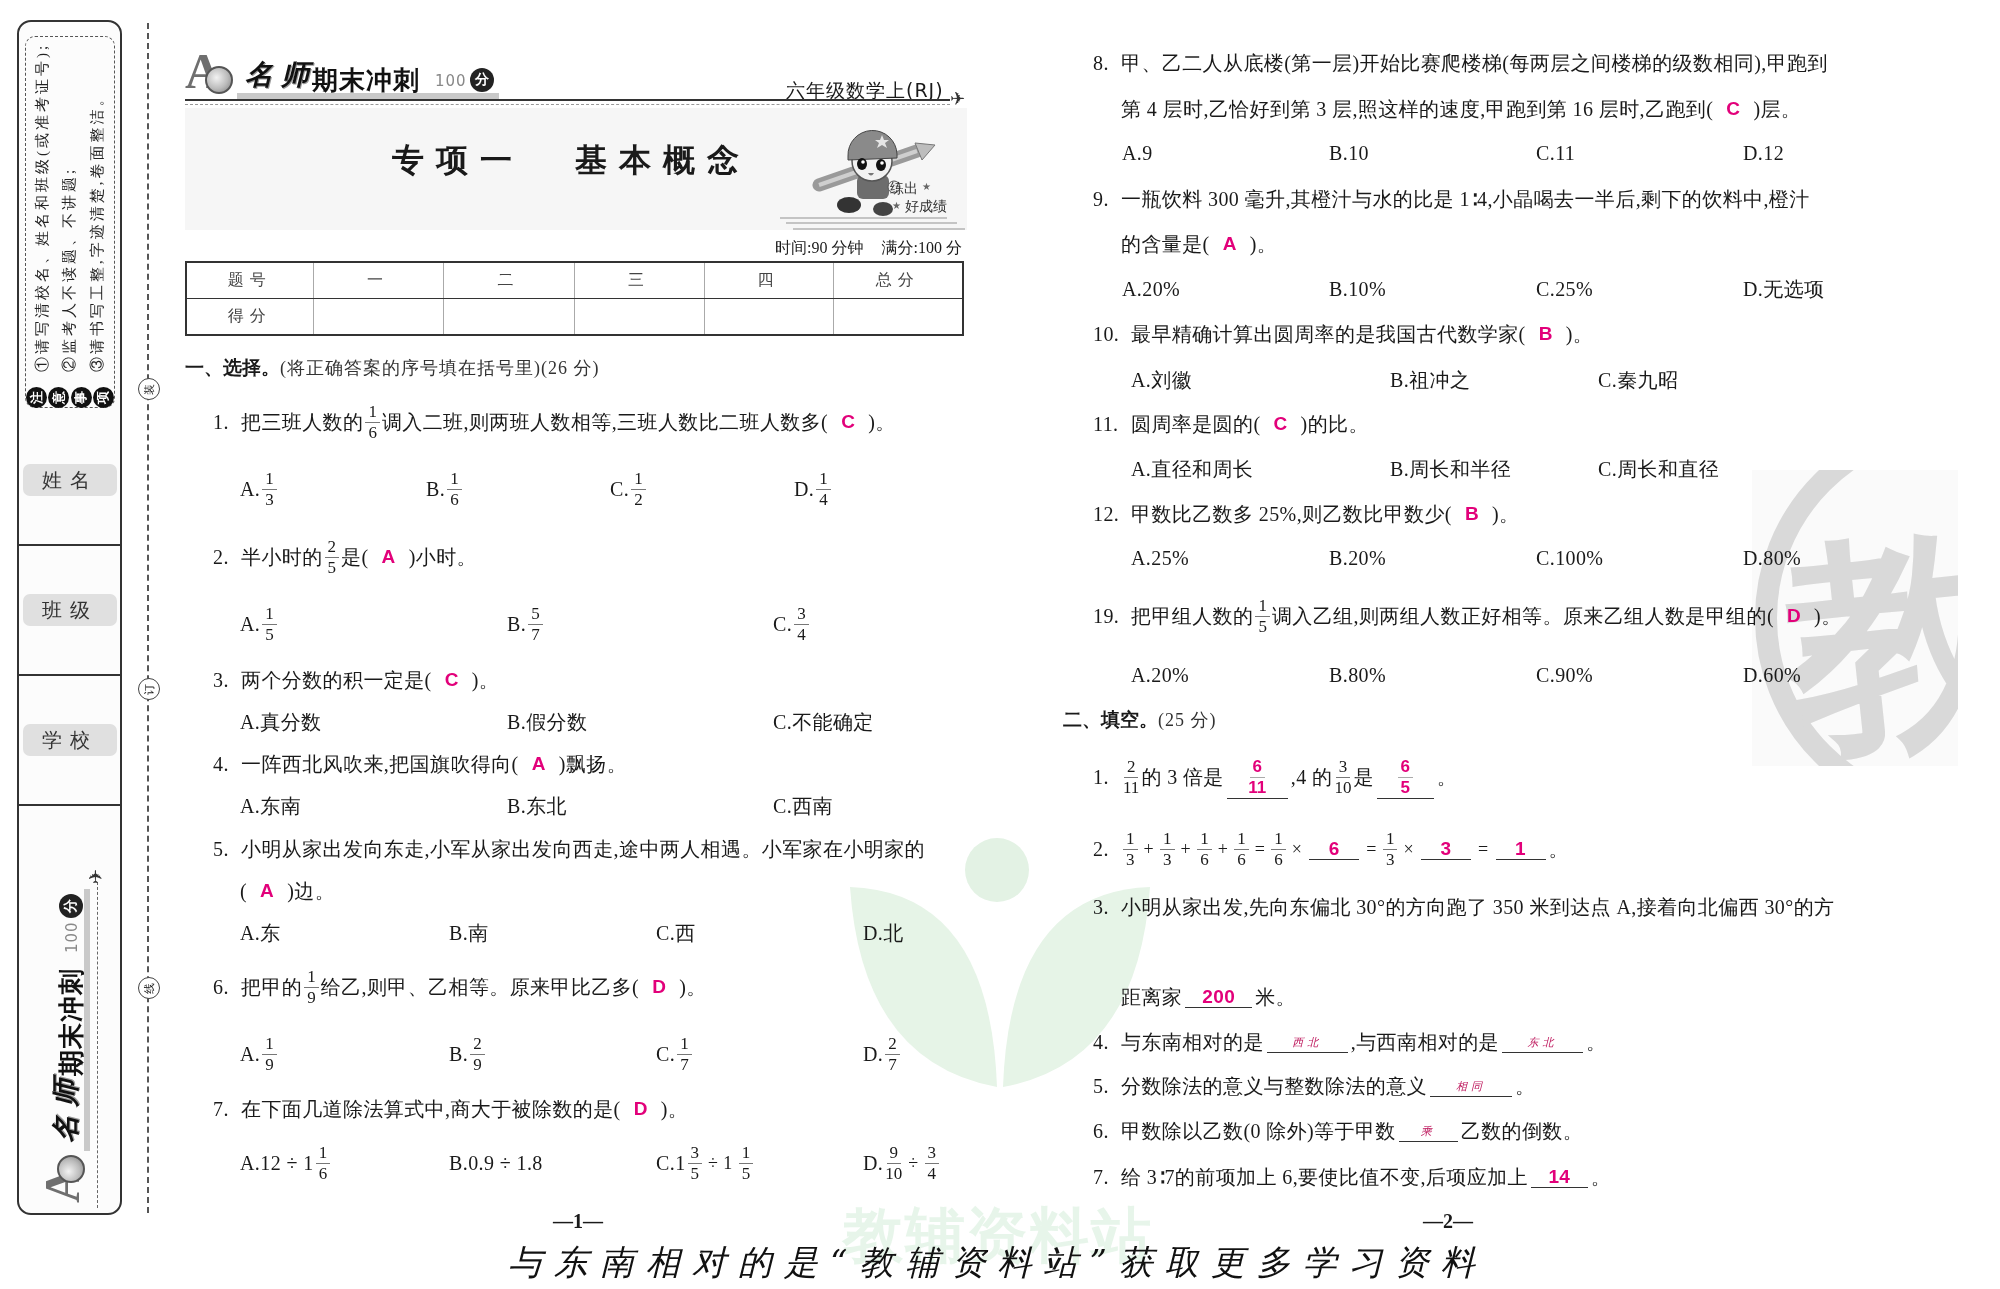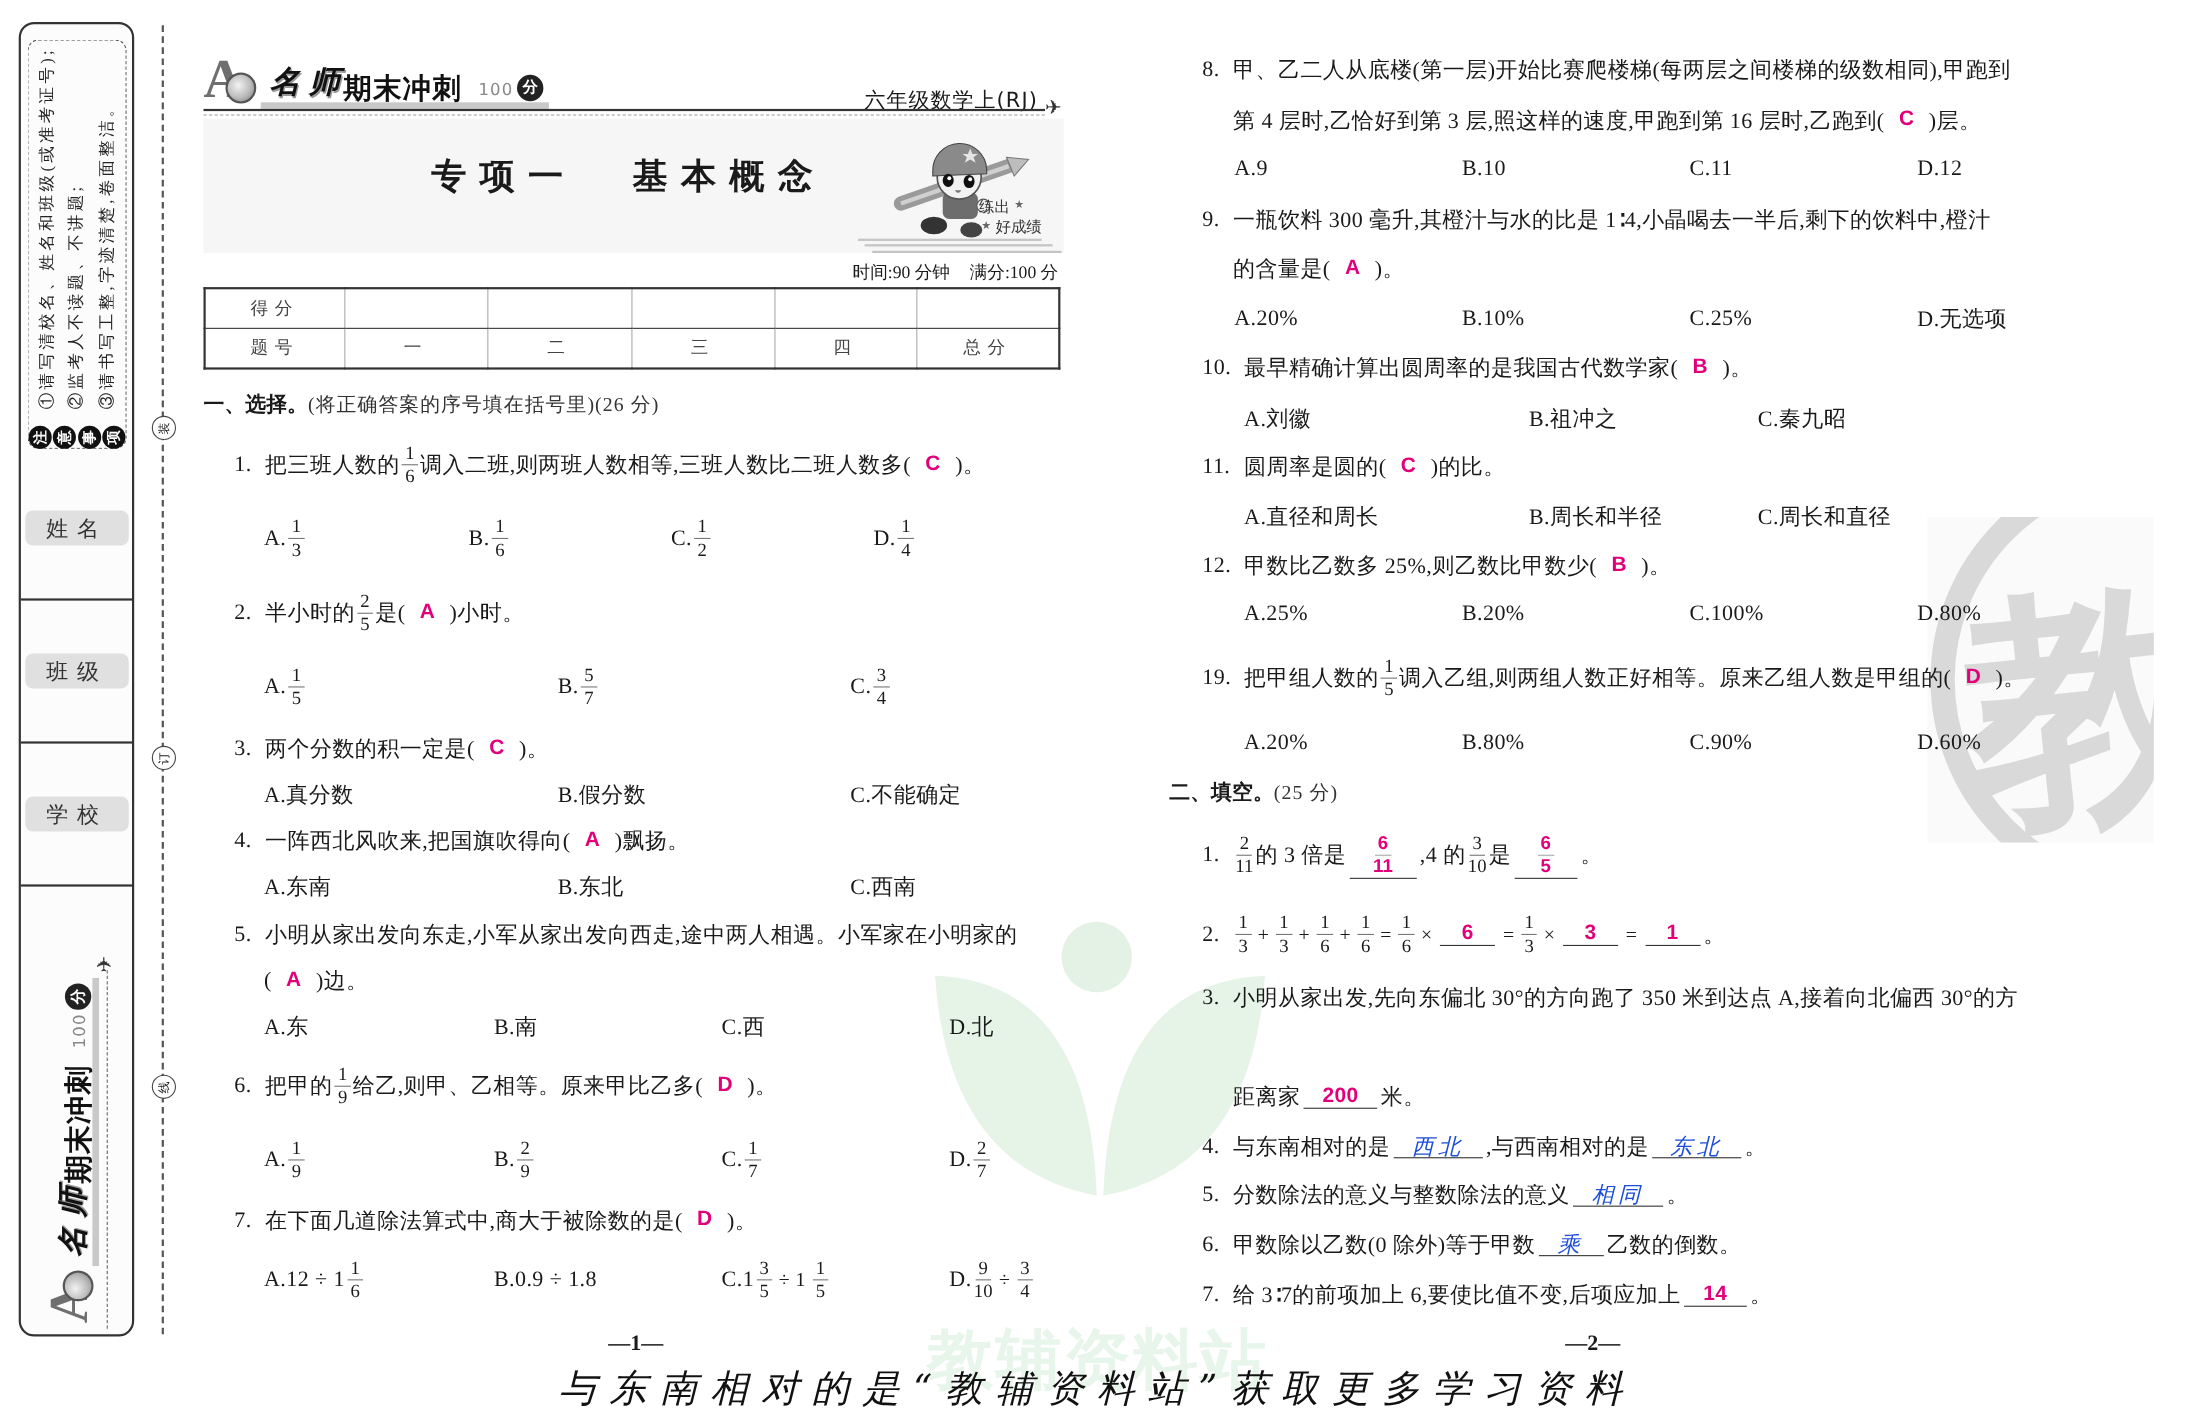--- a/index.html
+++ b/index.html
@@ -13,21 +13,21 @@
 .frac{display:inline-flex;flex-direction:column;align-items:center;font-size:17px;line-height:18px;margin:0 2px;letter-spacing:0;}
 .frac .n{border-bottom:1px solid #777;padding:0 3px 1px;text-align:center;}
 .frac .d{padding-top:1px;text-align:center;}
 .frac.pink{color:#e2007a;font-weight:bold;font-family:"Liberation Sans","DejaVu Sans",sans-serif;}
 .frac.pink .n{border-bottom-color:#aaa;}
 .op{margin:0 4px;font-size:18px;}
 .blank{position:relative;display:inline-flex;align-items:center;justify-content:center;height:24px;margin:0 3px;}
 .blank::after{content:"";position:absolute;left:0;right:0;bottom:1px;border-bottom:1px solid #333;}
 .blank.low::after{bottom:-10px;}
 .bans{color:#e2007a;font-weight:bold;font-family:"Liberation Sans","DejaVu Sans",sans-serif;font-size:19px;}
-.hand{color:#1d4ed8;font-size:20px;font-style:italic;letter-spacing:4px;font-family:Liberation Mono, monospace;}
+.hand{color:#be185d;font-size:11px;font-style:italic;letter-spacing:4px;font-family:Liberation Mono, monospace;}
 .sec{position:absolute;display:flex;align-items:center;height:26px;white-space:nowrap;z-index:2;}
 .sec .h{font-family:"DejaVu Sans",sans-serif;font-weight:bold;font-size:19px;}
 .sec .s{font-size:18px;color:#333;letter-spacing:1px;}
 .pgno{position:absolute;width:80px;text-align:center;font-weight:bold;font-size:20px;top:1210px;z-index:2;}
 
 .sb-box{left:17px;top:20px;width:101px;height:1191px;border:2px solid #333;border-radius:14px;background:#fcfcfc;}
 .notes-box{left:25px;top:36px;width:88px;height:370px;border:1.5px dashed #555;border-radius:10px;}
 .notes-rot{left:-116px;top:177px;width:372px;height:90px;transform:rotate(-90deg);display:flex;}
 .badges{width:28px;display:flex;flex-direction:column;justify-content:space-between;padding:1px 0;}
 .badge{width:21px;height:21px;border-radius:50%;background:#111;color:#fff;font:bold 13px "DejaVu Sans",sans-serif;display:flex;align-items:center;justify-content:center;}
@@ -194,35 +194,35 @@
     <colgroup>
         <col style="width:127px">
         <col style="width:130px">
         <col style="width:131px">
         <col style="width:130px">
         <col style="width:129px">
         <col style="width:130px">
       </colgroup>
     <tbody>
         <tr>
+      <td>题号</td>
+      <td>一</td>
+      <td>二</td>
+      <td>三</td>
+      <td>四</td>
+      <td>总分</td>
+    </tr>
+    <tr>
       <td>得分</td>
       <td></td>
       <td></td>
       <td></td>
       <td></td>
       <td></td>
     </tr>
-    <tr>
-      <td>题号</td>
-      <td>一</td>
-      <td>二</td>
-      <td>三</td>
-      <td>四</td>
-      <td>总分</td>
-    </tr>
   </tbody>
     </table>
 
   <div class="sec" style="left:185px;top:355px">
     <span class="h">一、选择。</span>
     <span class="s">(将正确答案的序号填在括号里)(26 分)</span>
   </div>
 
   <div class="ln" style="left:213px;top:410px">
     <span class="qn">1.</span>

